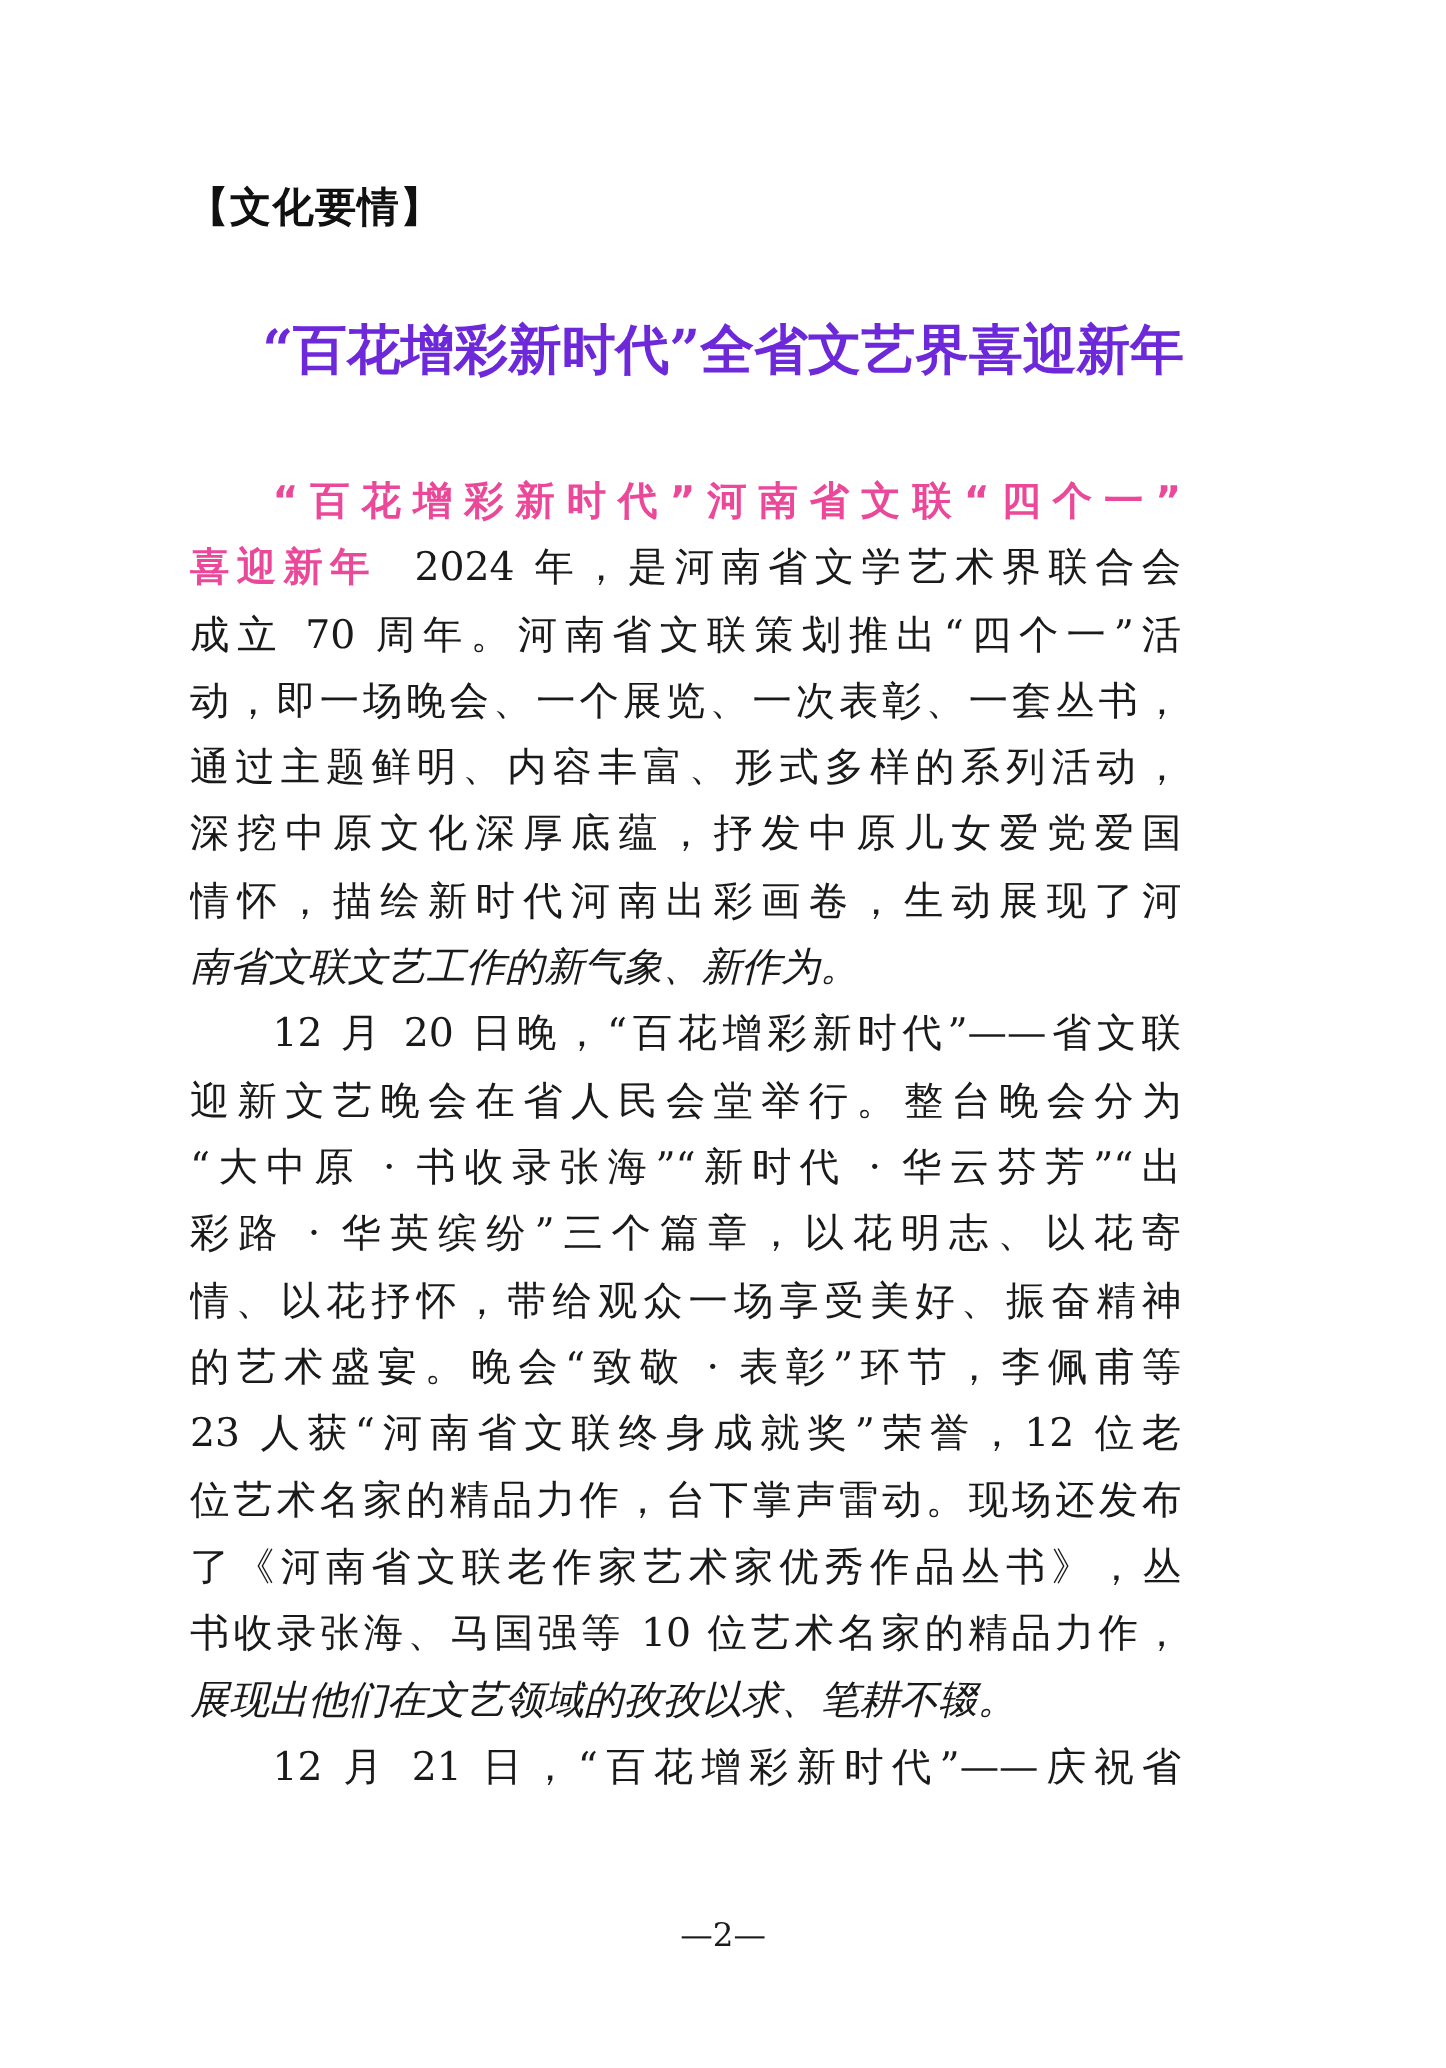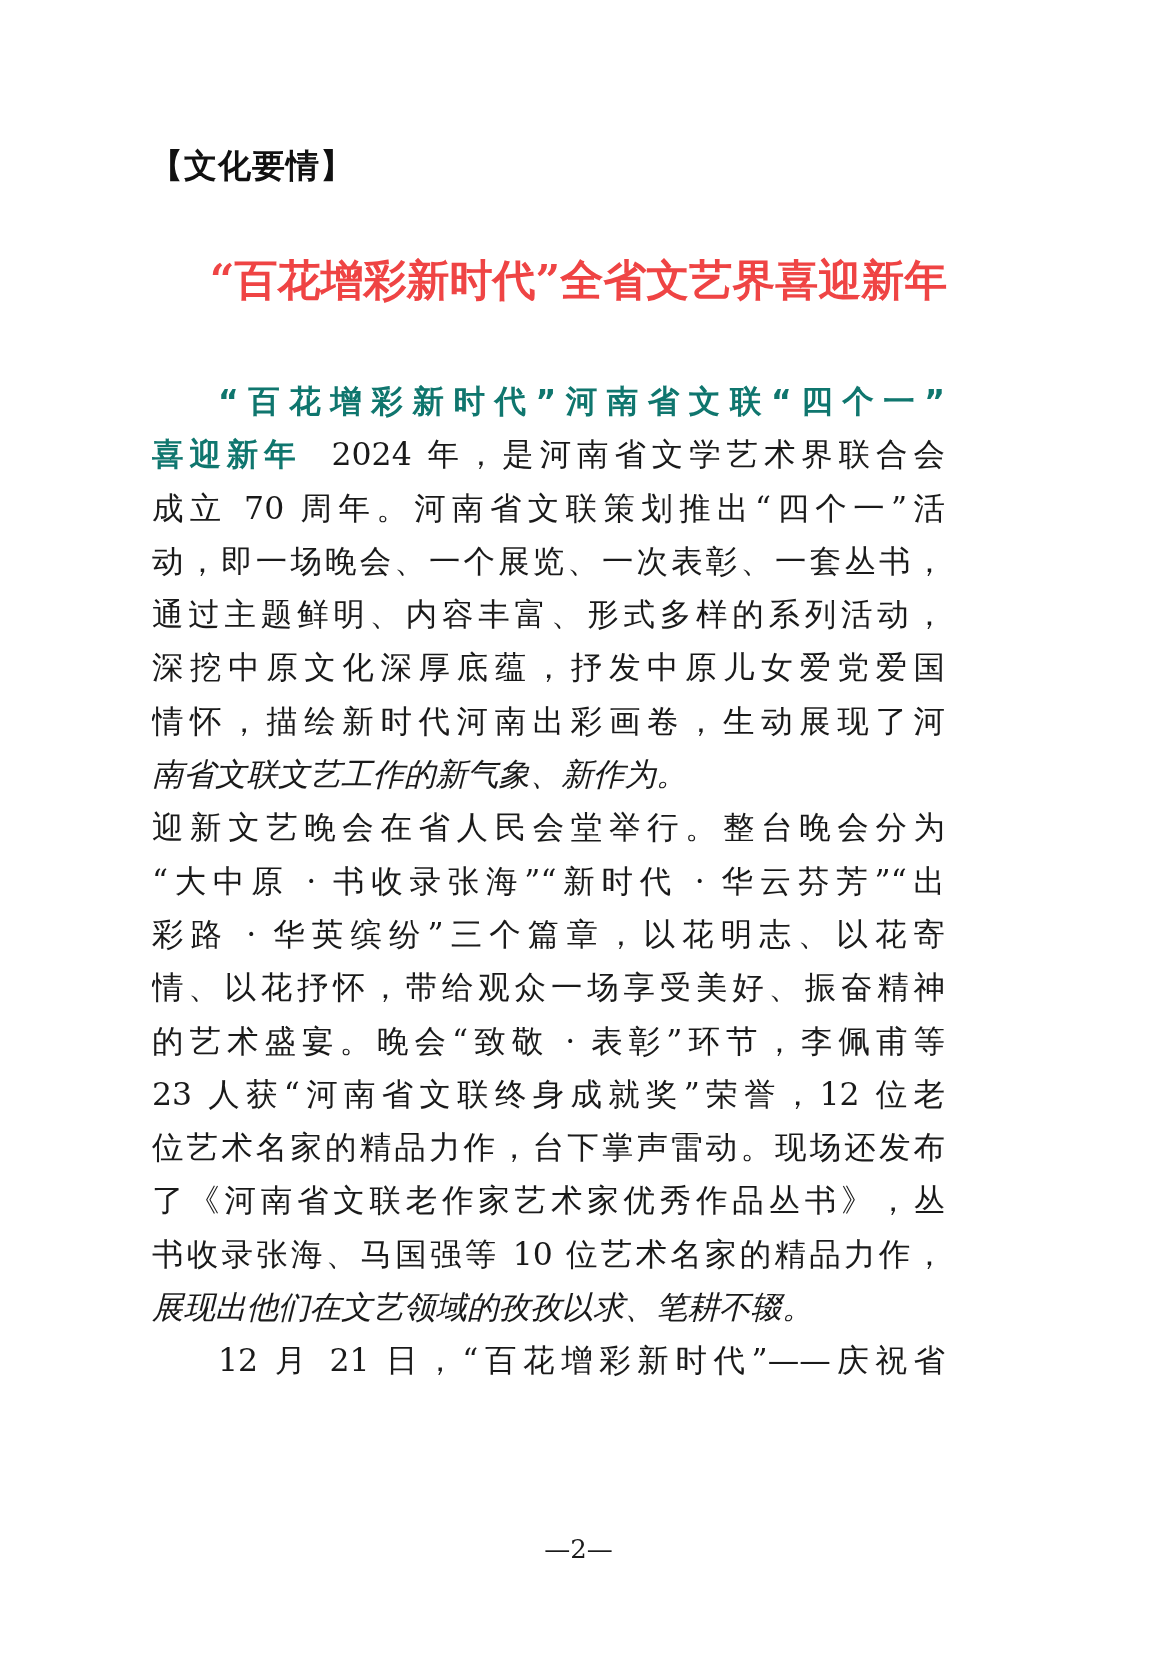--- a/index.html
+++ b/index.html
@@ -35,21 +35,21 @@
     }
     .doc-title {
       position: absolute;
       left: 0;
       width: 1157px;
       top: 250px;
       text-align: center;
       font-family: "DejaVu Serif", "Liberation Serif", serif;
       font-size: 43px;
       font-weight: bold;
-      color: #ef4444;
+      color: #6d28d9;
       line-height: 60px;
       white-space: nowrap;
       letter-spacing: 0px;
     }
     .body {
       position: absolute;
       left: 152px;
       top: 375px;
       width: 793px;
       font-family: "DejaVu Serif", "Liberation Serif", serif;
@@ -67,21 +67,21 @@
     .line.last {
       text-align-last: left;
       font-style: italic;
     }
     .line.indent {
       padding-left: 66px;
     }
     .bold {
       font-family: "DejaVu Sans", "Liberation Sans", sans-serif;
       font-weight: bold;
-      color: #0f766e;
+      color: #ec4899;
     }
     .gap {
       display: inline-block;
       width: 30px;
     }
     .page-number {
       position: absolute;
       left: 0;
       width: 1157px;
       top: 1532px;
@@ -109,20 +109,21 @@
     <div class="line">
       <span class="bold">喜迎新年</span><span class="gap"></span><span>2024 年，是河南省文学艺术界联合会</span>
     </div>
     <div class="line">成立 70 周年。河南省文联策划推出“四个一”活</div>
     <div class="line">动，即一场晚会、一个展览、一次表彰、一套丛书，</div>
     <div class="line">通过主题鲜明、内容丰富、形式多样的系列活动，</div>
     <div class="line">深挖中原文化深厚底蕴，抒发中原儿女爱党爱国</div>
     <div class="line">情怀，描绘新时代河南出彩画卷，生动展现了河</div>
     <div class="line last">南省文联文艺工作的新气象、新作为。</div>
 
+    <div class="line indent">12 月 20 日晚，“百花增彩新时代”——省文联</div>
     <div class="line">迎新文艺晚会在省人民会堂举行。整台晚会分为</div>
     <div class="line">“大中原 · 书收录张海”“新时代 · 华云芬芳”“出</div>
     <div class="line">彩路 · 华英缤纷”三个篇章，以花明志、以花寄</div>
     <div class="line">情、以花抒怀，带给观众一场享受美好、振奋精神</div>
     <div class="line">的艺术盛宴。晚会“致敬 · 表彰”环节，李佩甫等</div>
     <div class="line">23 人获“河南省文联终身成就奖”荣誉，12 位老</div>
     <div class="line">位艺术名家的精品力作，台下掌声雷动。现场还发布</div>
     <div class="line">了《河南省文联老作家艺术家优秀作品丛书》，丛</div>
     <div class="line">书收录张海、马国强等 10 位艺术名家的精品力作，</div>
     <div class="line last">展现出他们在文艺领域的孜孜以求、笔耕不辍。</div>

